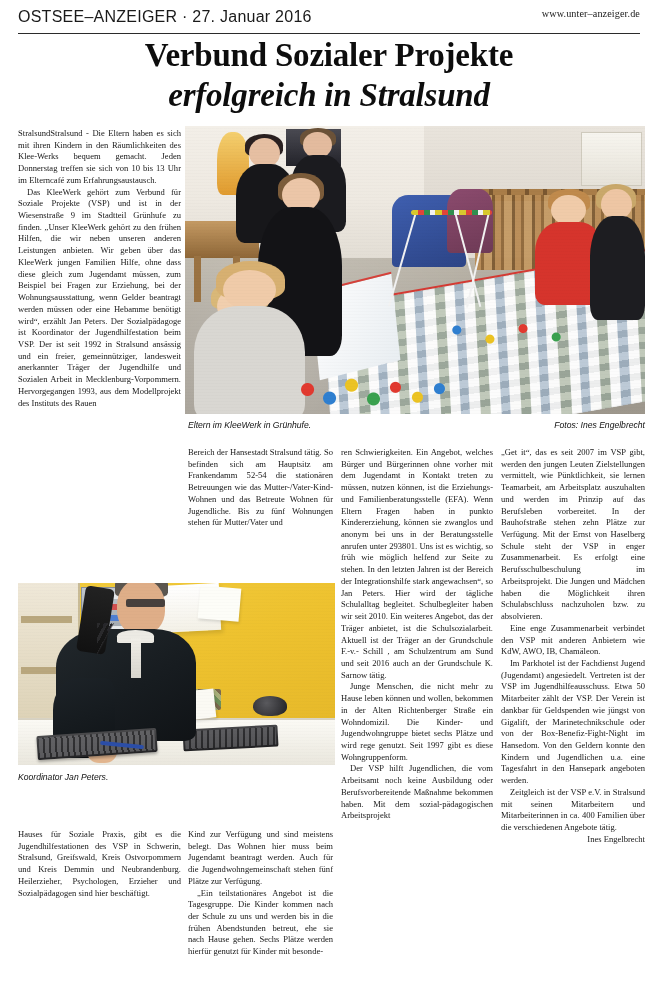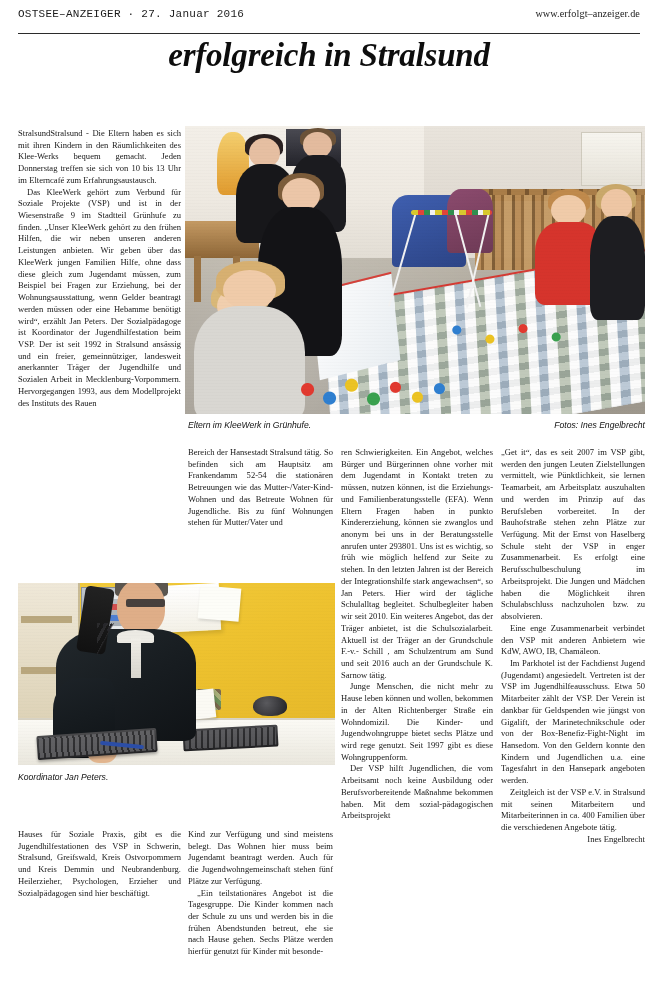--- a/index.html
+++ b/index.html
@@ -19,22 +19,22 @@
   }
 
   
   .masthead{
     position:absolute;left:18px;top:8px;width:622px;height:22px;
     display:flex;align-items:flex-start;justify-content:space-between;
     border-bottom:1.6px solid #2b2b2b;
     padding-bottom:3px;
   }
   .masthead .left{
-    font-family:Liberation Mono, monospace;
-    font-size:11px;letter-spacing:.25px;color:#1a1a1a;white-space:nowrap;
+    font-family:Liberation Sans, sans-serif;
+    font-size:16px;letter-spacing:.25px;color:#1a1a1a;white-space:nowrap;
   }
   .masthead .right{
     font-family:"Liberation Serif", serif;
     font-size:10.2px;letter-spacing:.1px;color:#1a1a1a;white-space:nowrap;
   }
 
   
   .headline{
     position:absolute;left:40px;top:36px;width:578px;
     text-align:center;
@@ -254,24 +254,25 @@
   #cap-credit{left:460px;top:420px;width:185px;text-align:right;}
   #cap-peters{left:18px;top:772px;}
 </style>
 </head>
 <body>
 
 <div class="page">
 
   <div class="masthead">
     <div class="left">OSTSEE–ANZEIGER · 27. Januar 2016</div>
-    <div class="right">www.erfolgt–anzeiger.de</div>
+    <div class="right">www.unter–anzeiger.de</div>
   </div>
 
   <div class="headline">
+    <span>Verbund Sozialer Projekte</span>
     <span class="l2">erfolgreich in Stralsund</span>
   </div>
 
   <div class="photo" id="photo-main">
     <div class="p1-bg"></div>
     <div class="p1-wall"></div>
     <div class="p1-wall2"></div>
     <div class="p1-window"></div>
     <div class="p1-lamp"></div>
     <div class="p1-board"></div>

